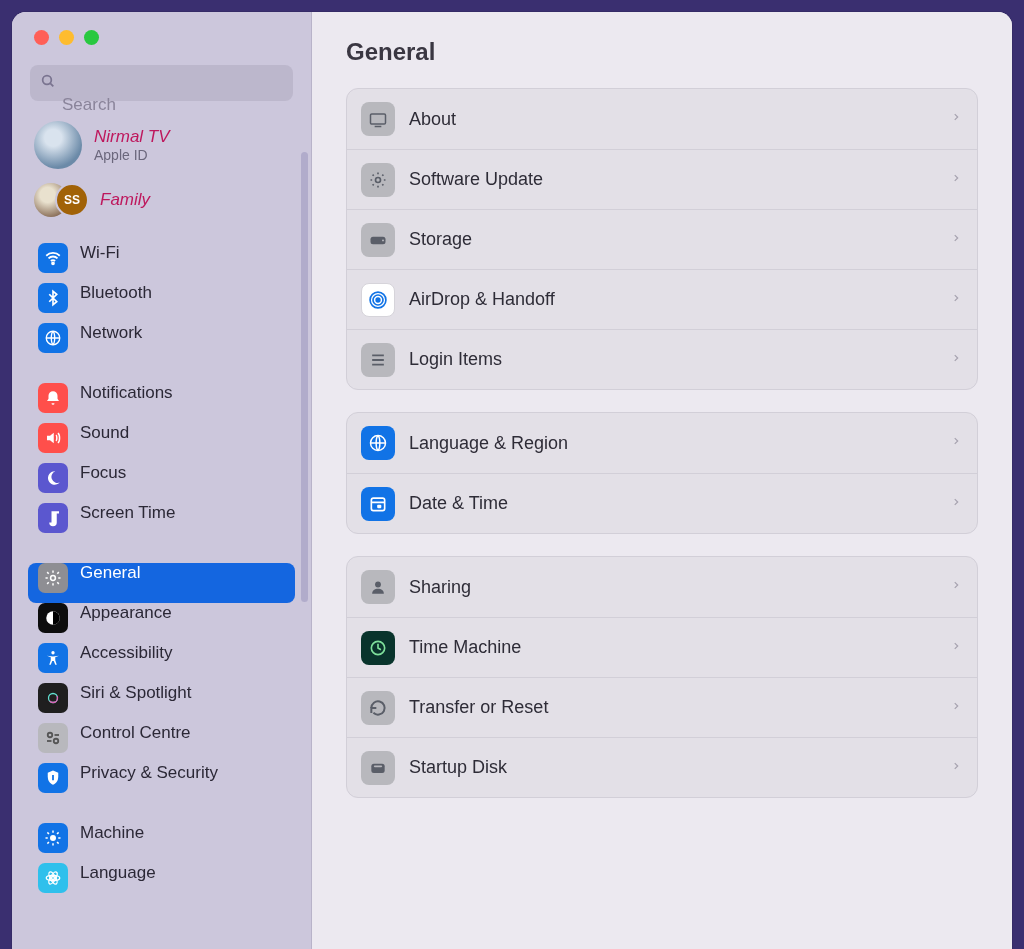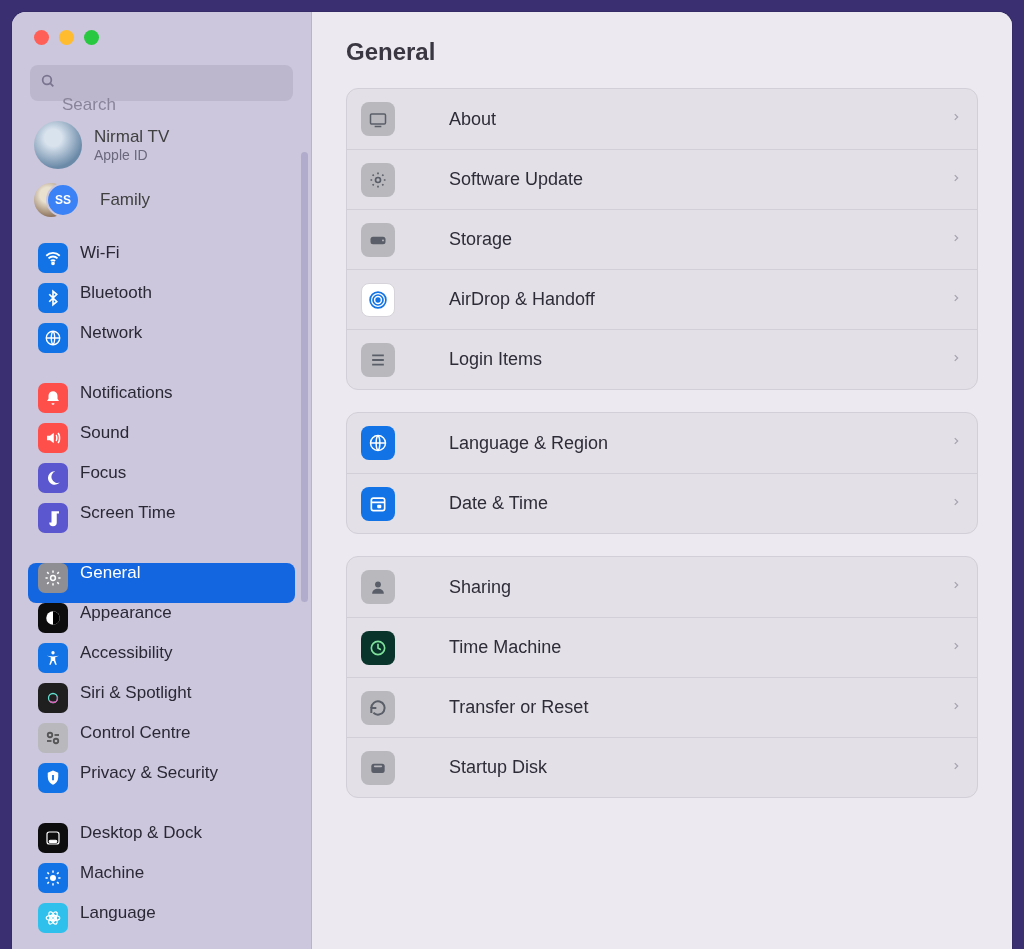--- a/index.html
+++ b/index.html
@@ -25,22 +25,22 @@
     flex: 1; border: none; background: transparent; font-size: 17px; color: #6d6783; outline: none; margin-top: 44px;
   }
   .search input::placeholder { color: #8a849a; }
   .sidebar-scroll { flex: 1; overflow-y: auto; padding: 0 16px 16px 16px; }
   .account-row { display: flex; align-items: center; gap: 12px; padding: 6px 6px; cursor: default; }
   .avatar, .avatar-pair { width: 48px; height: 48px; border-radius: 50%; background:#9fa6b8; flex-shrink:0; background-size:cover; background-position:center; }
   .avatar.user { background: radial-gradient(circle at 40% 35%, #d9e3ee 20%, #6b8aa8 70%); }
   .avatar-pair { position: relative; width: 54px; height: 34px; border-radius: 0; background:none; }
   .avatar-pair .c1, .avatar-pair .c2 { position:absolute; width:34px; height:34px; border-radius:50%; }
   .avatar-pair .c1 { left:0; background: radial-gradient(circle at 40% 35%,#e9e1ce 25%,#8b705a 75%); }
-  .avatar-pair .c2 { left:12px; background:#3b82f6; display:flex; align-items:center; justify-content:center; color:#fff; font-size:12px; font-weight:600; border:2px solid #ccc7dc; }
-  .account-text .name { font-size: 17px; color:#404040; }
+  .avatar-pair .c2 { left:21px; background:#a16207; display:flex; align-items:center; justify-content:center; color:#fff; font-size:12px; font-weight:600; border:2px solid #ccc7dc; }
+  .account-text .name { font-size: 17px; color:#be185d;font-style:italic; }
   .account-text .sub  { font-size: 14px; color:#6b677c; }
   .group { margin-top: 20px; }
   .sidebar-item {
     display:flex; align-items:flex-start; gap:12px; height:40px; padding:0 10px;
     border-radius:8px; font-size:17px; color:#2b2836; cursor:default;
   }
   .sidebar-item.selected { background:#1466e0; color:#fff; }
   .icon {
     width:30px; height:30px; border-radius:7px; display:flex; align-items:center; justify-content:center;
     flex-shrink:0; color:#fff;
@@ -56,21 +56,21 @@
   .row {
     display:flex; align-items:center; height:60px; padding:0 16px 0 14px; cursor:default;
     border-top:1px solid #d2cfd8;
   }
   .row:first-child { border-top:none; }
   .row .ricon {
     width:34px; height:34px; border-radius:8px; display:flex; align-items:center; justify-content:center;
     margin-right:14px; flex-shrink:0; color:#fff;
   }
   .row .ricon svg { width:20px; height:20px; }
-  .row .label { flex:1; font-size:18px; color:#2e2c37;margin-left:40px; }
+  .row .label { flex:1; font-size:18px; color:#2e2c37; }
   .row .chev svg { width:10px; height:16px; color:#a7a3b0; }
 </style>
 </head>
 <body>
 
 <div class="window">
 
   <aside class="sidebar">
     <div class="traffic">
       <div class="dot red"></div>
@@ -227,29 +227,20 @@
               <span class="icon" style="background: rgb(17, 115, 230);">
                 <svg viewBox="0 0 24 24" fill="currentColor">
                   <path d="M12 2l7 3v5c0 6-3 9-7 11-4-2-7-5-7-11V5l7-3z"></path>
                   <rect x="10.8" y="8" width="2.4" height="7" fill="#1173e6"></rect>
                 </svg>
               </span>
               <span>Privacy &amp; Security</span>
             </div>
           </div>
           <div class="group">
-            <div class="sidebar-item">
-              <span class="icon" style="background: rgb(13, 13, 13);">
-                <svg viewBox="0 0 24 24" fill="none" stroke="#fff" stroke-width="1.6">
-                  <rect x="4" y="4" width="16" height="16" rx="3" fill="#0d0d0d"></rect>
-                  <rect x="7" y="15" width="10" height="3" rx="1.5" fill="#fff"></rect>
-                </svg>
-              </span>
-              <span>Desktop &amp; Dock</span>
-            </div>
             <div class="sidebar-item">
               <span class="icon" style="background: rgb(17, 115, 230);">
                 <svg viewBox="0 0 24 24" fill="currentColor">
                   <circle cx="12" cy="12" r="4"></circle>
                   <g stroke="currentColor" stroke-width="2">
                     <line x1="12" y1="2" x2="12" y2="5"></line>
                     <line x1="12" y1="19" x2="12" y2="22"></line>
                     <line x1="2" y1="12" x2="5" y2="12"></line>
                     <line x1="19" y1="12" x2="22" y2="12"></line>
                     <line x1="4.5" y1="4.5" x2="6.6" y2="6.6"></line>

